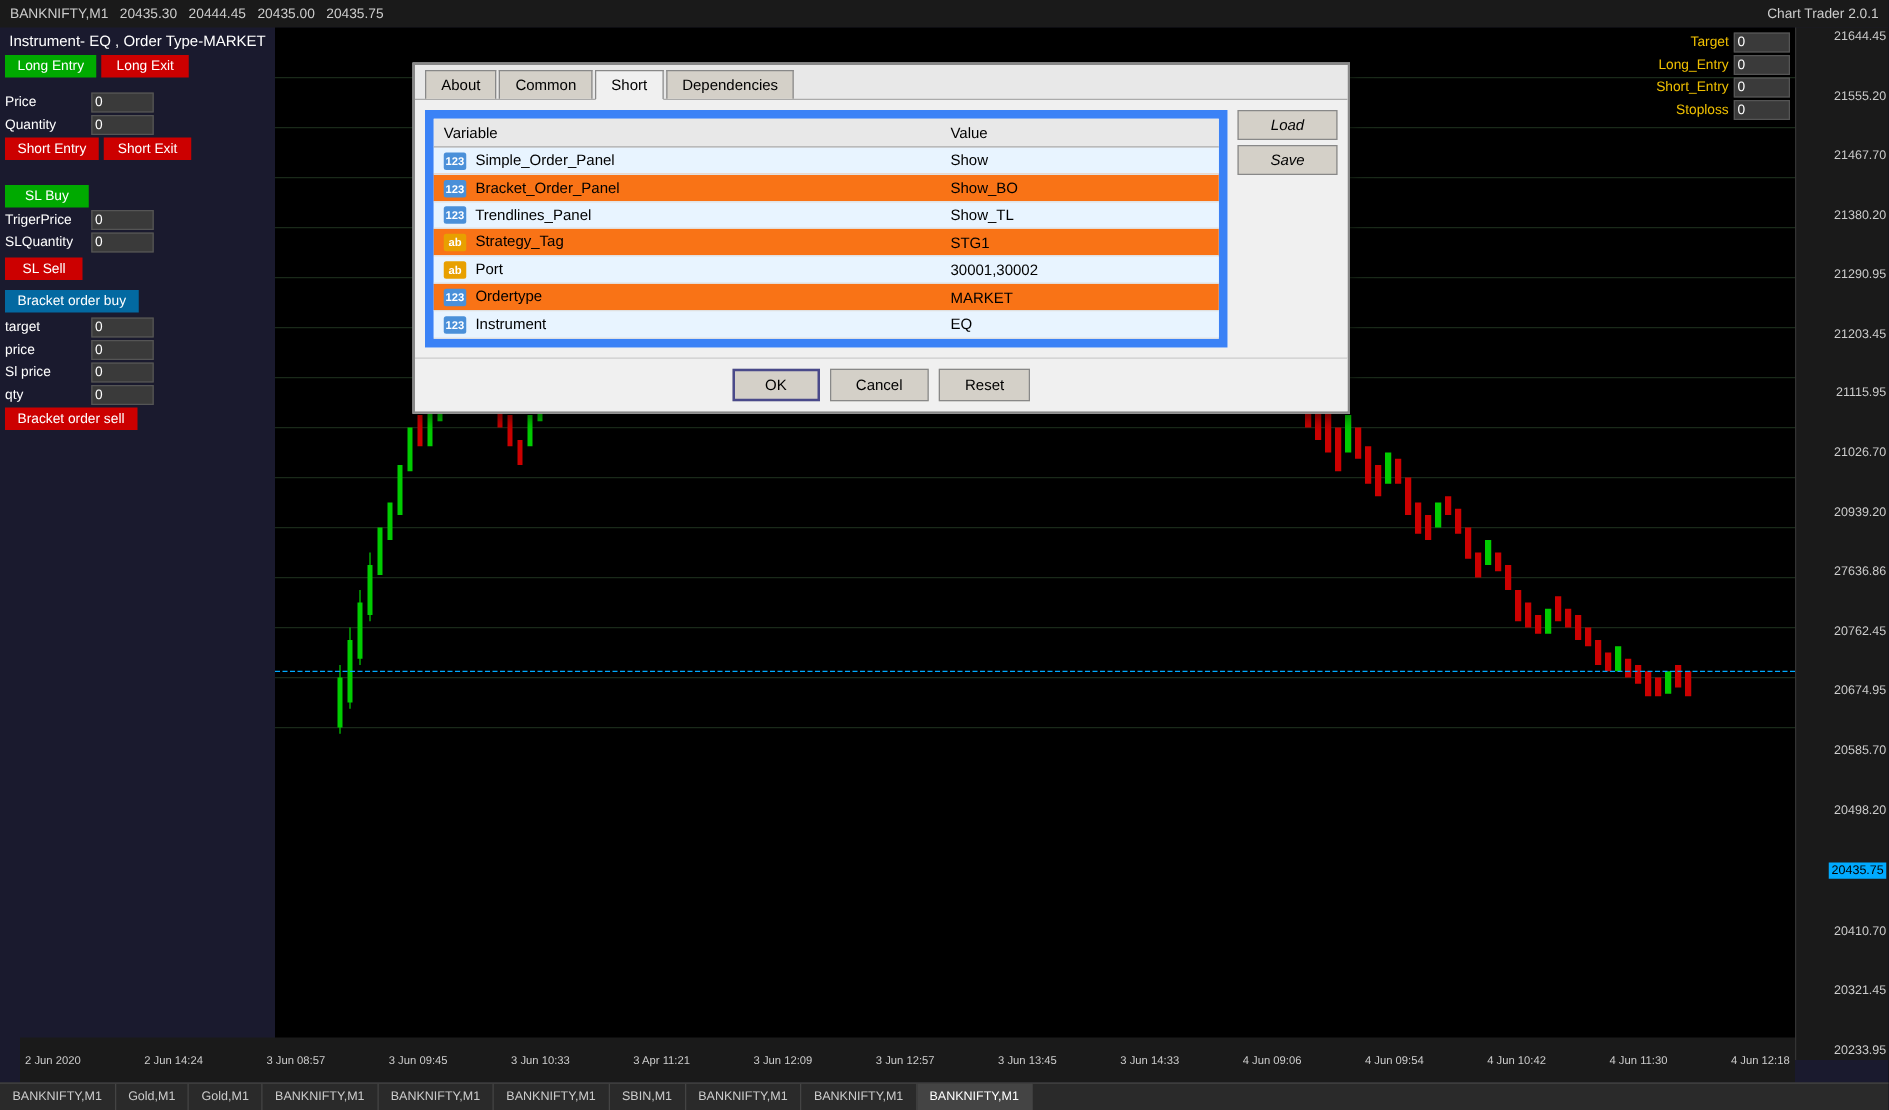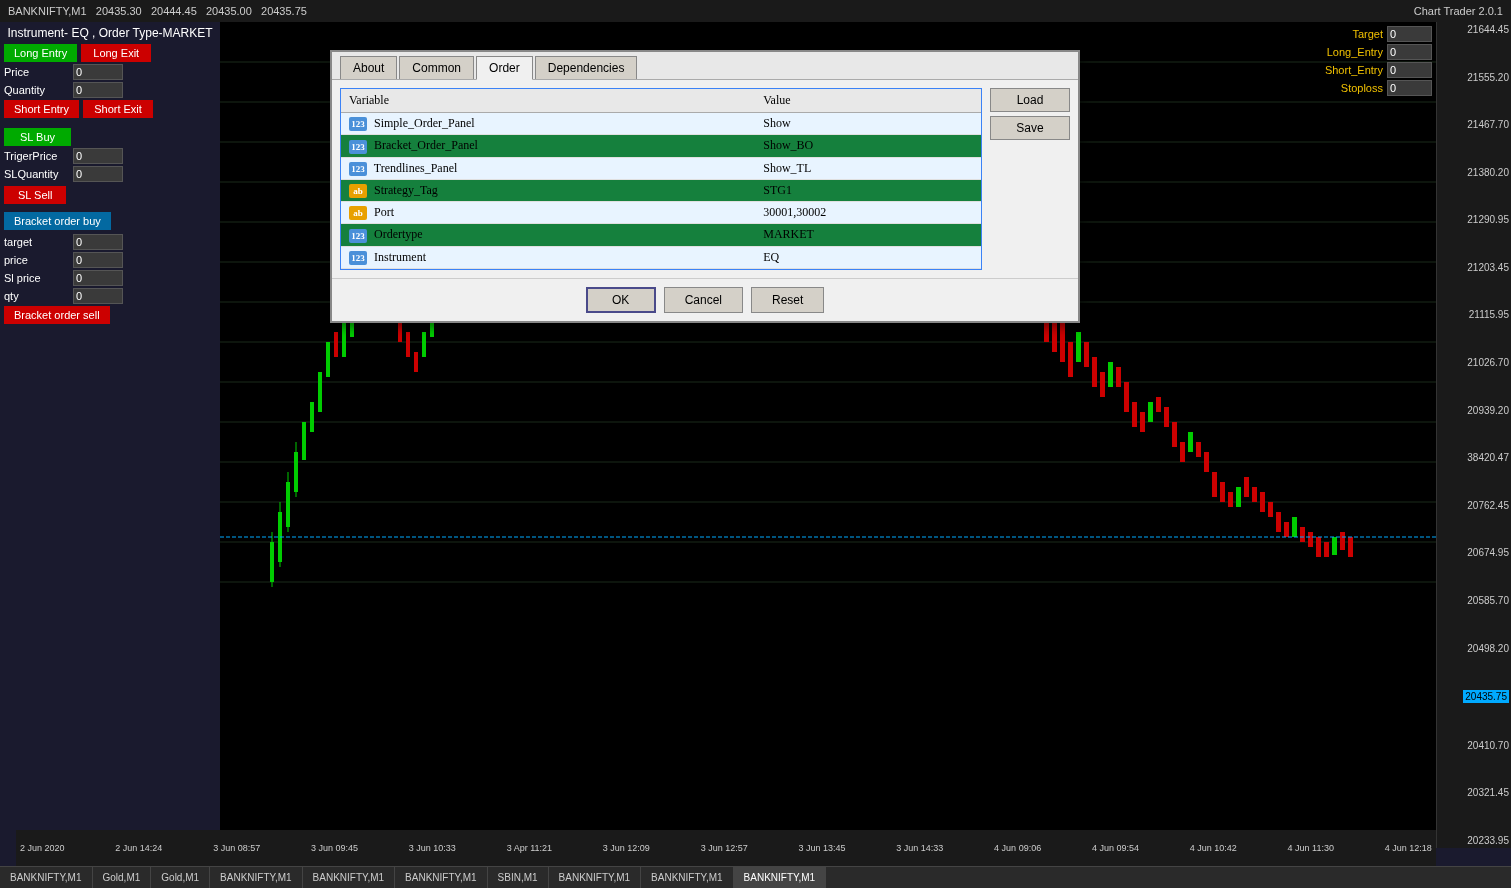--- a/index.html
+++ b/index.html
@@ -45,21 +45,21 @@
     .instrument-label {
       color: #fff;
       font-size: 12px;
       margin-bottom: 4px;
       text-align: center;
     }
 
     .btn-row {
       display: flex;
       gap: 4px;
-      margin-bottom: 2px;
+      margin-bottom: 12px;
     }
 
     .btn-green {
       background: #00aa00;
       color: #fff;
       border: none;
       padding: 3px 10px;
       font-size: 11px;
       cursor: pointer;
       min-width: 70px;
@@ -327,23 +327,22 @@
     .dialog-content {
       background: #f0f0f0;
       padding: 8px;
       display: flex;
       gap: 8px;
     }
 
     
     .inputs-table-container {
       flex: 1;
-      border: 1px solid #3b82f6;
+      border: 7px solid #3b82f6;
       background: #fff;
-      font-family: Liberation Serif, serif;
     }
 
     .inputs-table {
       width: 100%;
       border-collapse: collapse;
       font-size: 12px;
     }
 
     .inputs-table thead tr {
       background: #e8e8e8;
@@ -351,21 +350,21 @@
 
     .inputs-table thead th {
       text-align: left;
       padding: 4px 8px;
       border-bottom: 1px solid #aaa;
       font-weight: normal;
       color: #000;
     }
 
     .inputs-table tbody tr {
-      background: #15803d;
+      background: #f97316;
     }
 
     .inputs-table tbody tr:nth-child(odd) {
       background: #e8f4ff;
     }
 
     .inputs-table tbody td {
       padding: 3px 8px;
       color: #000;
       border-bottom: 1px solid #e0e0e0;
@@ -402,20 +401,21 @@
       width: 80px;
     }
 
     .dialog-action-btn {
       background: #d4d0c8;
       border: 1px solid #888;
       padding: 4px 8px;
       font-size: 12px;
       cursor: pointer;
       text-align: center;
+      font-style: italic;
     }
 
     
     .dialog-footer {
       background: #f0f0f0;
       padding: 8px;
       display: flex;
       justify-content: center;
       gap: 8px;
       border-top: 1px solid #ccc;
@@ -664,21 +664,21 @@
 <div class="price-axis">
   <span class="price-tick">21644.45</span>
   <span class="price-tick">21555.20</span>
   <span class="price-tick">21467.70</span>
   <span class="price-tick">21380.20</span>
   <span class="price-tick">21290.95</span>
   <span class="price-tick">21203.45</span>
   <span class="price-tick">21115.95</span>
   <span class="price-tick">21026.70</span>
   <span class="price-tick">20939.20</span>
-  <span class="price-tick">38420.47</span>
+  <span class="price-tick">27636.86</span>
   <span class="price-tick">20762.45</span>
   <span class="price-tick">20674.95</span>
   <span class="price-tick">20585.70</span>
   <span class="price-tick">20498.20</span>
   <span class="price-tick highlight">20435.75</span>
   <span class="price-tick">20410.70</span>
   <span class="price-tick">20321.45</span>
   <span class="price-tick">20233.95</span>
 </div>
 
@@ -712,21 +712,21 @@
   <div class="tab-item">BANKNIFTY,M1</div>
   <div class="tab-item active">BANKNIFTY,M1</div>
 </div>
 
 <div class="expert-dialog">
 
 
   <div class="dialog-tabs">
     <div class="dialog-tab">About</div>
     <div class="dialog-tab">Common</div>
-    <div class="dialog-tab active">Order</div>
+    <div class="dialog-tab active">Short</div>
     <div class="dialog-tab">Dependencies</div>
   </div>
 
   <div class="dialog-content">
 
     <div class="inputs-table-container">
       <table class="inputs-table">
         <thead>
           <tr>
             <th>Variable</th>

